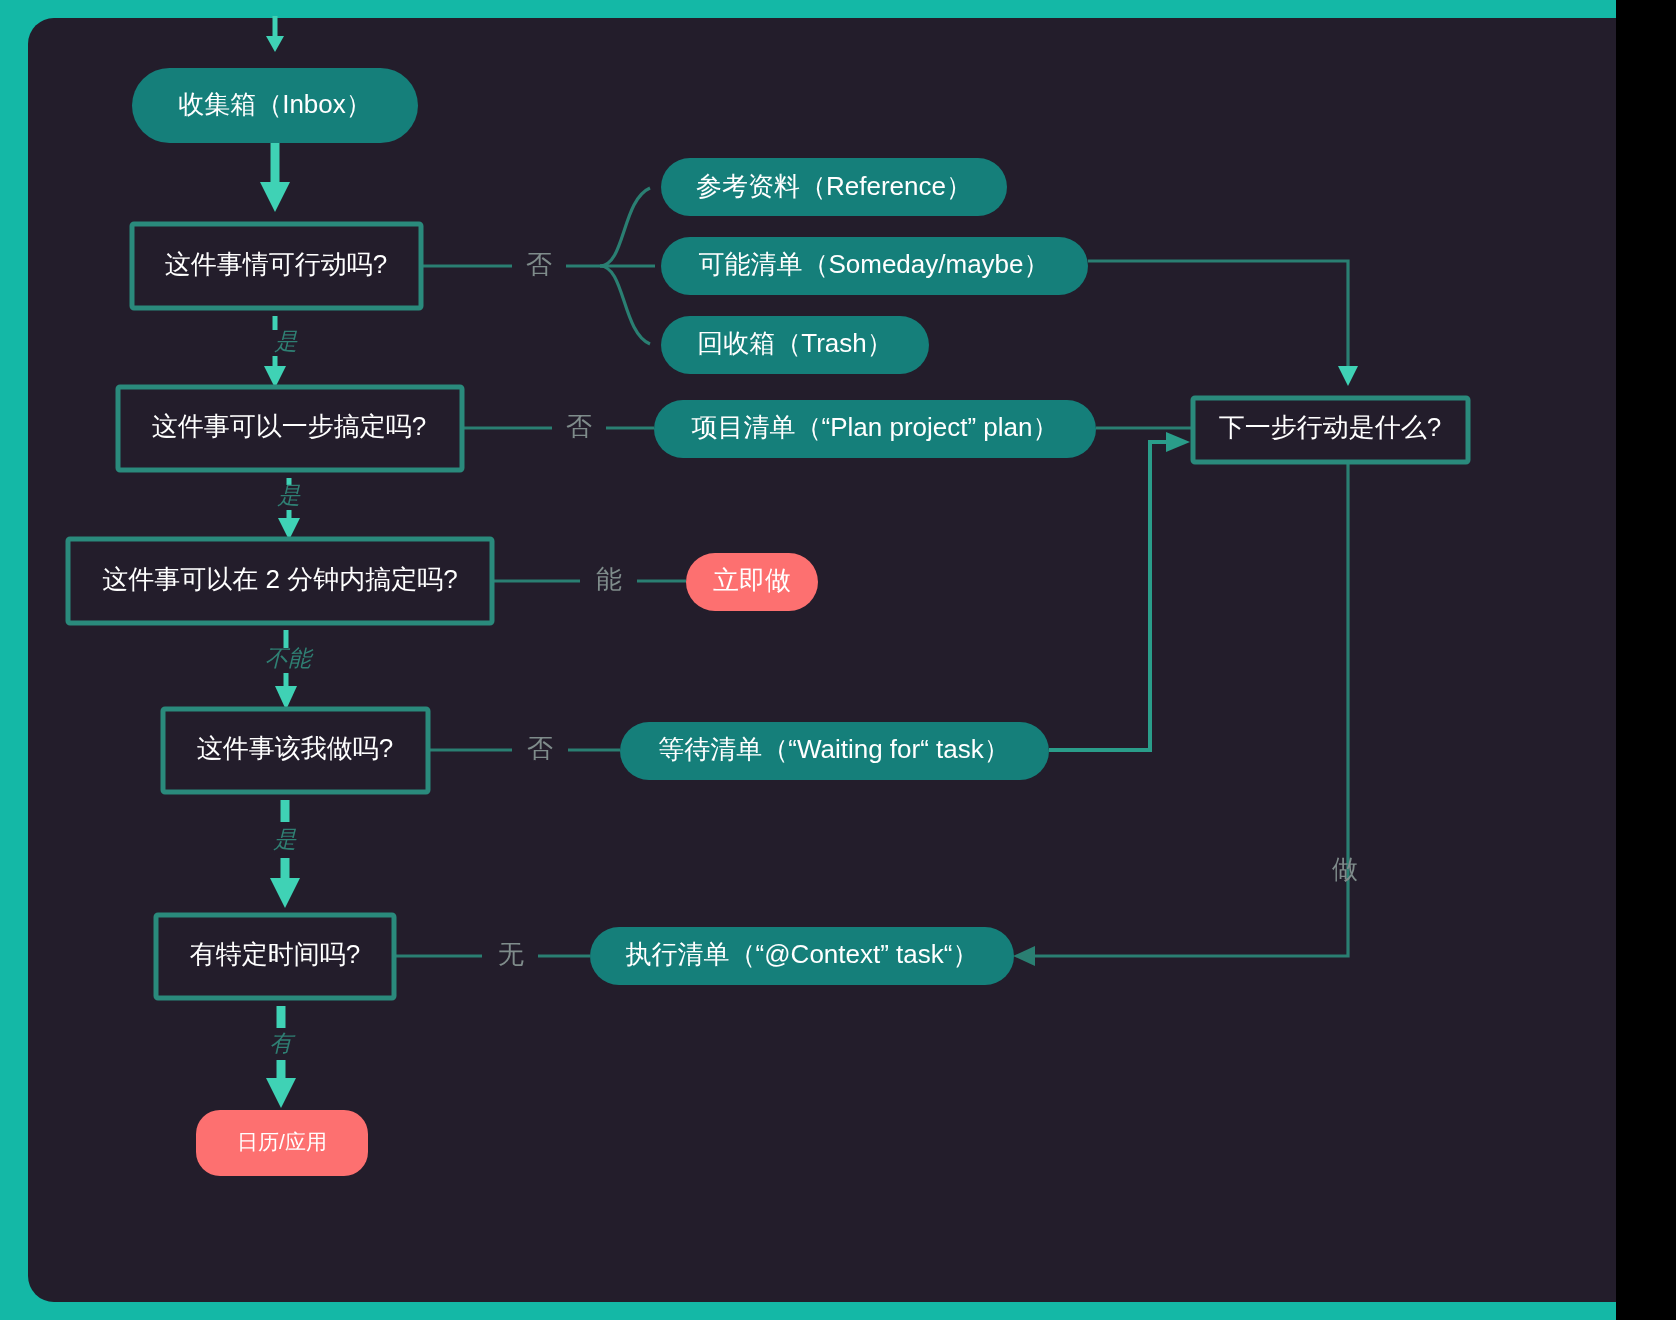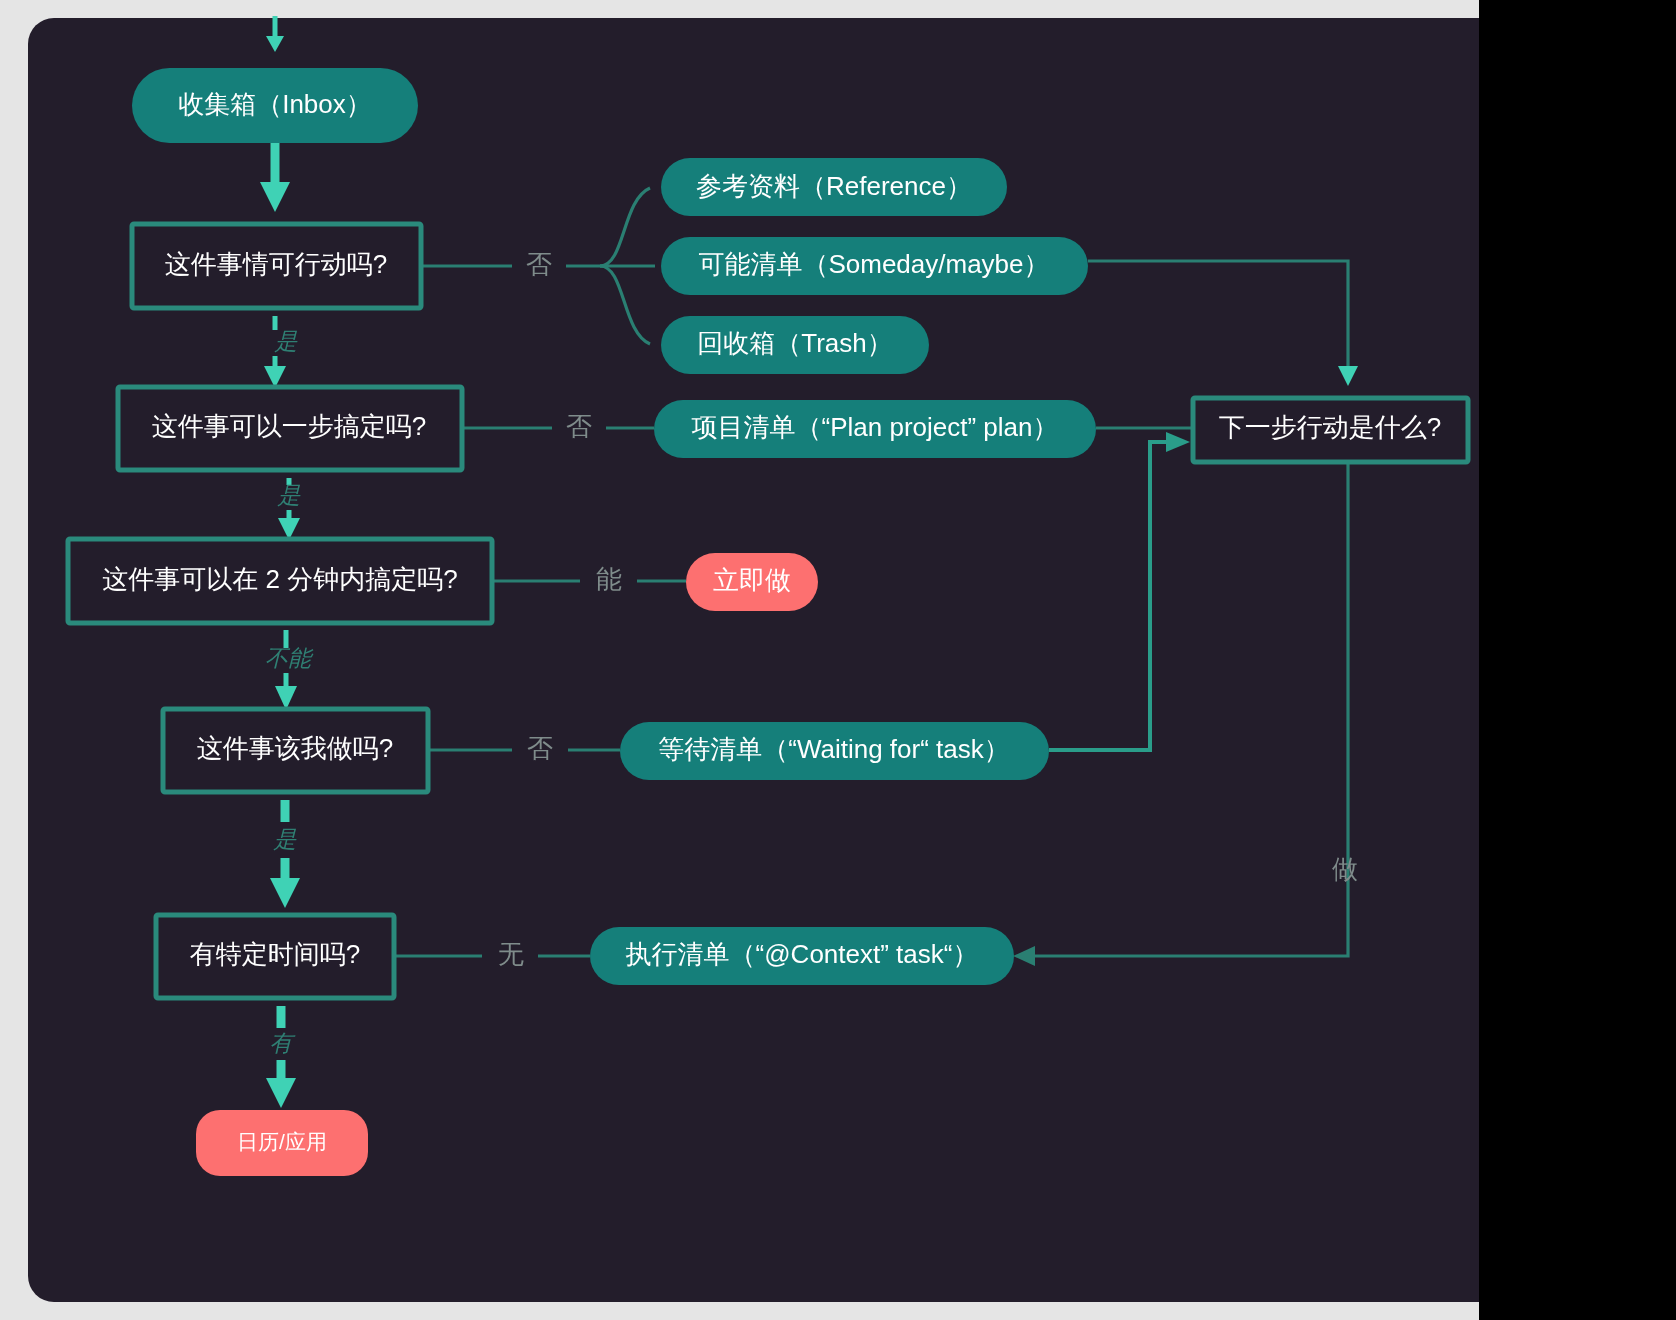--- a/index.html
+++ b/index.html
@@ -3,23 +3,23 @@
 <meta charset="utf-8">
 <style>
   html, body {
     margin: 0;
     padding: 0;
     background: #000000;
     font-family: "Liberation Sans", sans-serif;
   }
   #stage {
     position: relative;
-    width: 1479px;
+    width: 1616px;
     height: 1320px;
-    background: #e5e5e5;
+    background: #14b8a6;
     overflow: hidden;
   }
   #canvas {
     position: absolute;
     left: 28px;
     top: 18px;
     width: 1620px;
     height: 1284px;
     background: #231d2b;
     border-radius: 26px;

